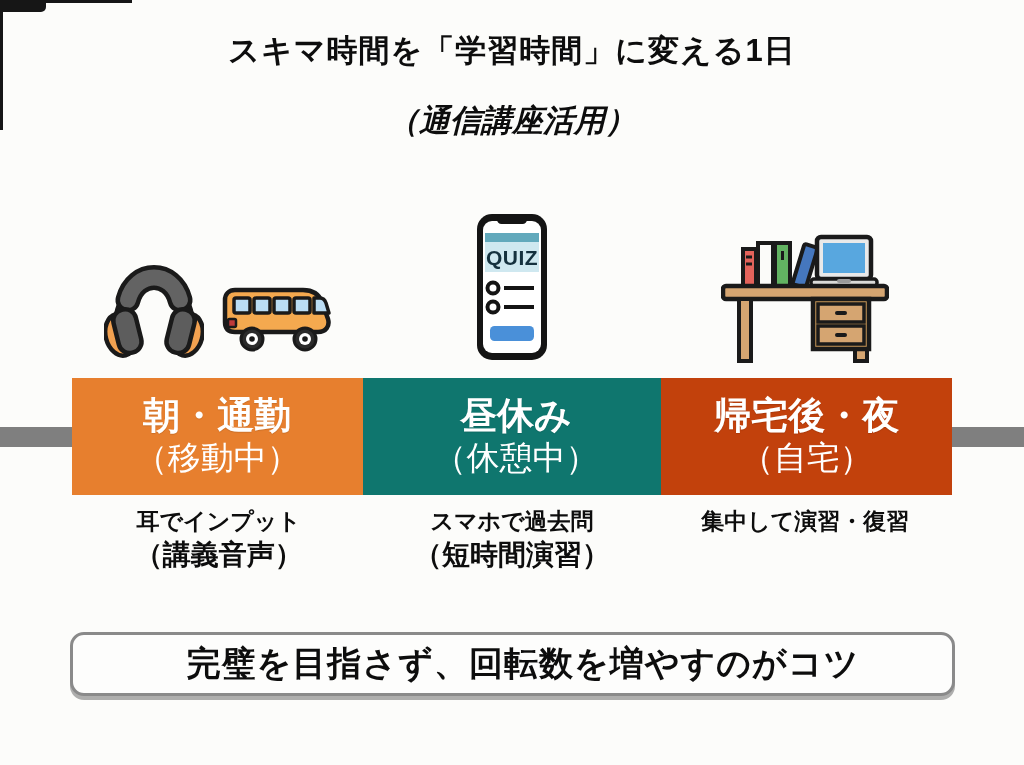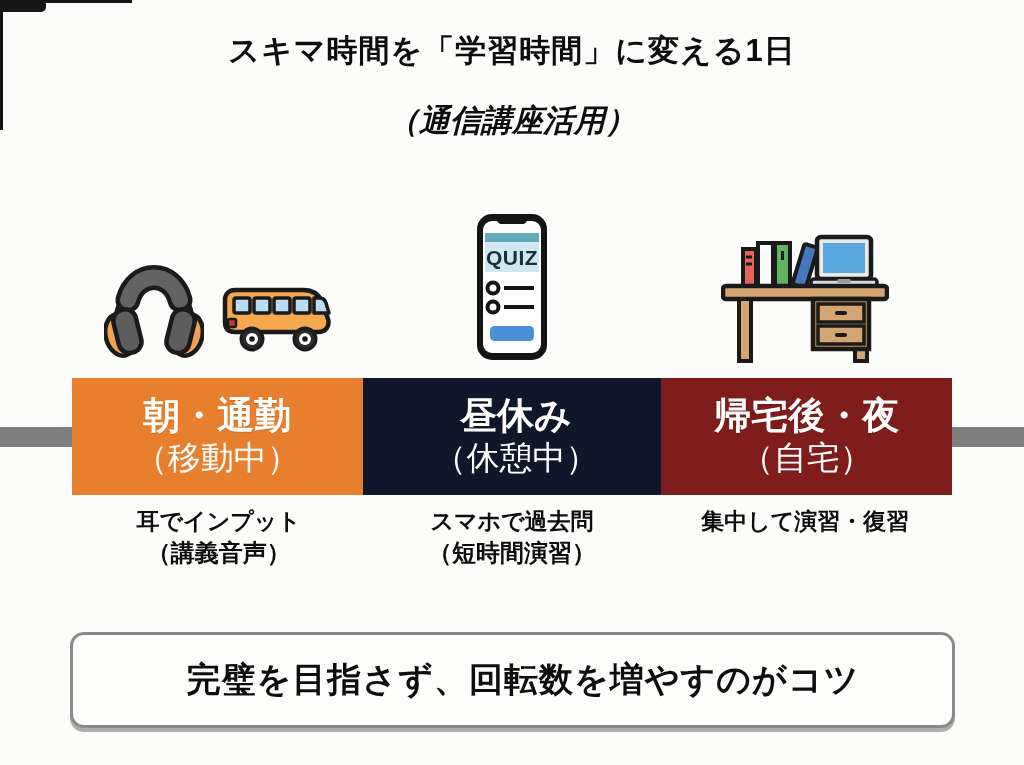--- a/index.html
+++ b/index.html
@@ -50,24 +50,24 @@
   .seg .seg-sublabel{font-size:33px;font-weight:normal;line-height:1.2;}
 
   .notes{
     position:absolute;left:72px;top:507px;width:880px;
     display:flex;z-index:2;
   }
   .note{
     flex:1;text-align:center;color:#0d0d0d;
   }
   .note .note-main{font-size:23px;font-weight:bold;line-height:1.3;}
-  .note .note-sub{font-size:24px;font-weight:bold;line-height:1.3;}
+  .note .note-sub{font-size:28px;font-weight:bold;line-height:1.3;}
 
   .footer-box{
-    position:absolute;left:70px;top:632px;width:885px;height:96px;
+    position:absolute;left:70px;top:632px;width:885px;height:64px;
     background:#FDFDFC;border:3px solid #8a8a8a;border-radius:14px;
     box-shadow:0 4px 0 rgba(110,110,110,0.55);
     display:flex;align-items:center;justify-content:center;
     box-sizing:border-box;
     padding-left:21px;
   }
   .footer-box .tip{font-size:34px;font-weight:bold;color:#0d0d0d;letter-spacing:1px;}
 
   svg text{font-family:"Liberation Sans","DejaVu Sans",sans-serif;}
 </style>
@@ -151,25 +151,25 @@
     <rect x="114" y="106" width="12" height="4" rx="2" fill="#1a1a1a"></rect>
   </svg>
 
   <div class="timeline-bar" style="background-color: rgb(127, 127, 127);"></div>
 
   <div class="segments">
     <div class="seg" style="background-color: rgb(231, 127, 46);">
       <div class="seg-label">朝・通勤</div>
       <div class="seg-sublabel">（移動中）</div>
     </div>
-    <div class="seg" style="background-color: #0f172a; padding-left: 8px;">
+    <div class="seg" style="background-color: #0f766e; padding-left: 8px;">
       <div class="seg-label">昼休み</div>
       <div class="seg-sublabel">（休憩中）</div>
     </div>
-    <div class="seg" style="background-color: #7f1d1d;">
+    <div class="seg" style="background-color: #c2410c;">
       <div class="seg-label">帰宅後・夜</div>
       <div class="seg-sublabel">（自宅）</div>
     </div>
   </div>
 
   <div class="notes">
     <div class="note">
       <div class="note-main">耳でインプット</div>
       <div class="note-sub">（講義音声）</div>
     </div>

